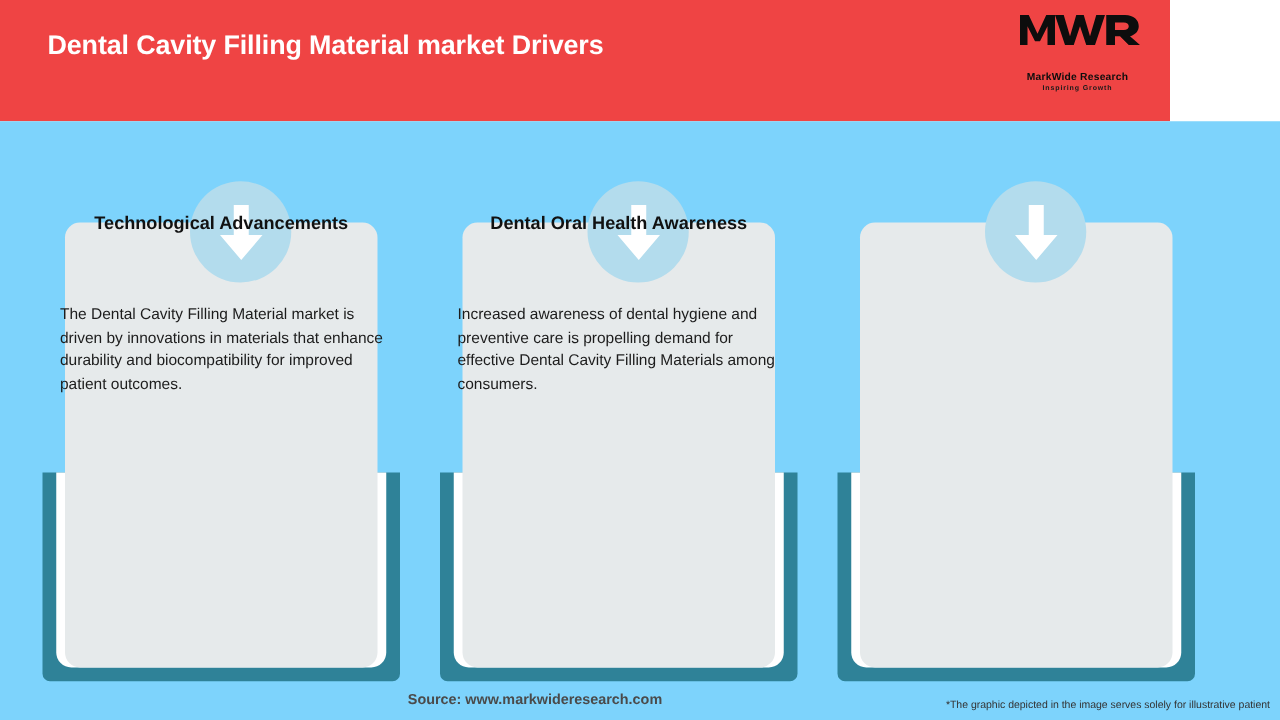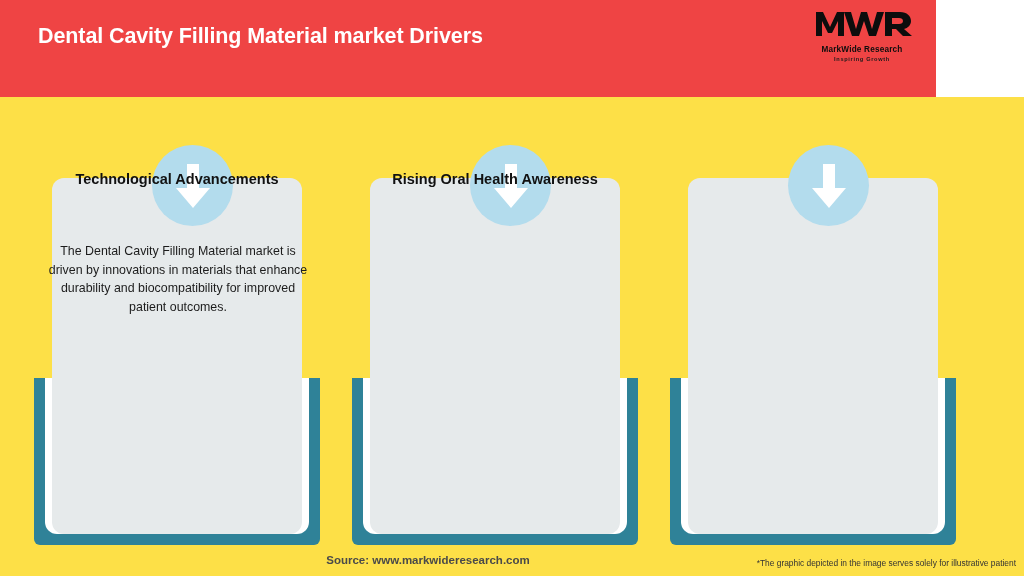--- a/index.html
+++ b/index.html
@@ -50,39 +50,39 @@
     width: 100%;
     height: 30px;
   }
   .logo-name {
     display: block;
     font-size: 8.2px;
     font-weight: bold;
     color: #0d0d0d;
     letter-spacing: 0.2px;
     line-height: 10px;
-    margin-top: 7px;
+    margin-top: 19px;
   }
   .logo-tag {
     display: block;
     font-size: 5.6px;
     font-weight: bold;
     color: #1a1a1a;
     letter-spacing: 0.7px;
     line-height: 8px;
   }
 
   
   .stage {
     position: absolute;
     left: 0;
     top: 97px;
     width: 1024px;
     height: 479px;
-    background: #fde047;
+    background: #7dd3fc;
   }
 
   .card-group {
     position: absolute;
     top: 0;
     width: 286px;
     height: 448px;
   }
   .card-group.g1 { left: 34px; }
   .card-group.g2 { left: 352px; }
@@ -132,21 +132,21 @@
   }
 
   .card-body {
     position: absolute;
     left: 14px;
     right: 12px;
     top: 145px;
     font-size: 12.4px;
     color: #1c1c1c;
     line-height: 18.5px;
-    text-align: center;
+    text-align: left;
   }
 
   
   .badge {
     position: absolute;
     left: 118px;
     top: 48px;
     width: 81px;
     height: 81px;
     border-radius: 50%;
@@ -218,21 +218,22 @@
   <div class="card-group g2">
     <div class="accent">
       <div class="accent-cut"></div>
     </div>
     <div class="card"></div>
     <div class="badge">
       <svg width="40" height="48" viewBox="0 0 40 48" xmlns="http://www.w3.org/2000/svg">
         <polygon fill="#ffffff" points="14,2 26,2 26,26 37,26 20,46 3,26 14,26"></polygon>
       </svg>
     </div>
-    <div class="card-title">Rising Oral Health Awareness</div>
+    <div class="card-title">Dental Oral Health Awareness</div>
+    <div class="card-body">Increased awareness of dental hygiene and preventive care is propelling demand for effective Dental Cavity Filling Materials among consumers.</div>
   </div>
 
   <div class="card-group g3">
     <div class="accent">
       <div class="accent-cut"></div>
     </div>
     <div class="card"></div>
     <div class="badge">
       <svg width="40" height="48" viewBox="0 0 40 48" xmlns="http://www.w3.org/2000/svg">
         <polygon fill="#ffffff" points="14,2 26,2 26,26 37,26 20,46 3,26 14,26"></polygon>

